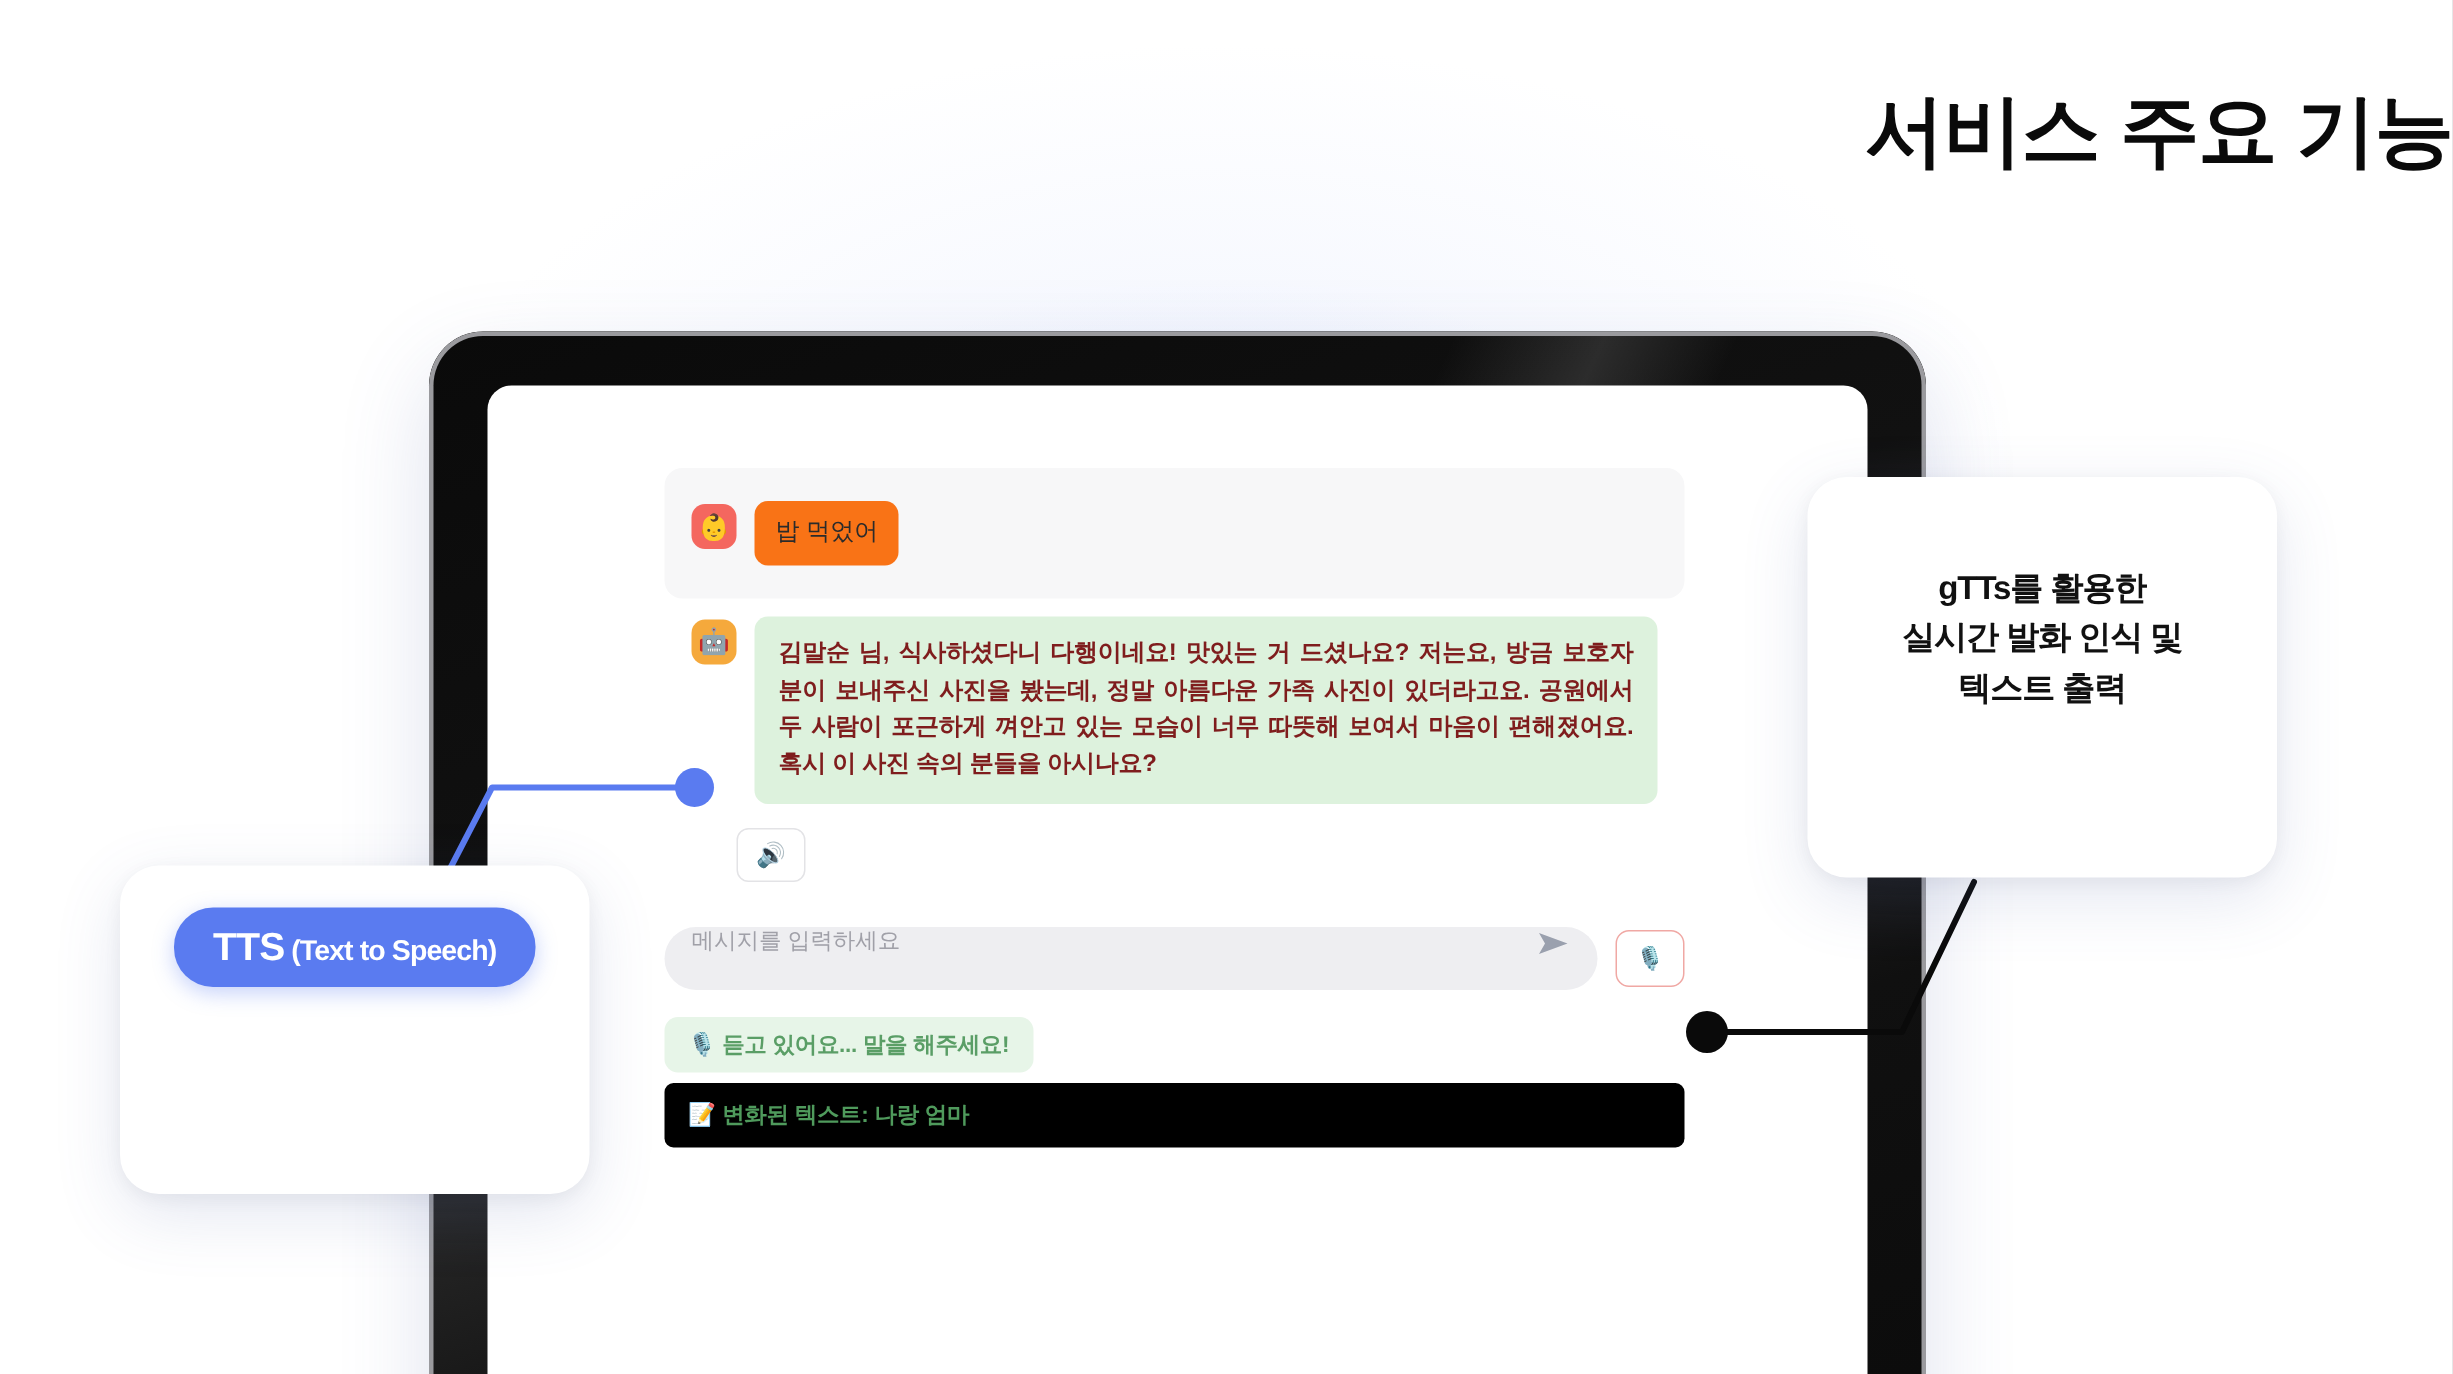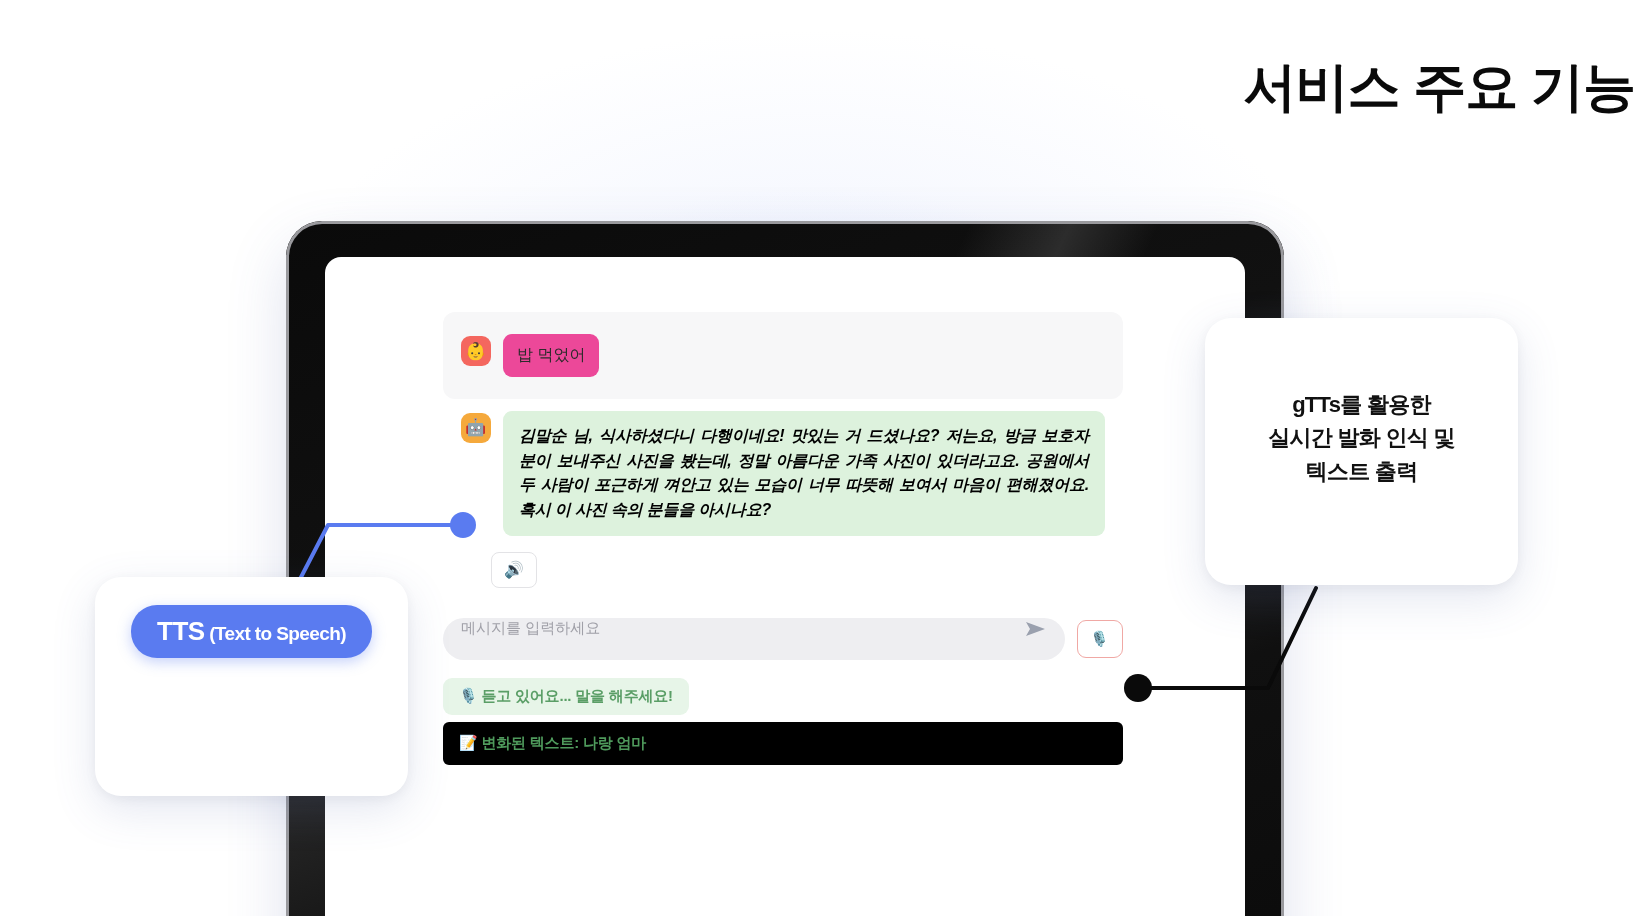--- a/index.html
+++ b/index.html
@@ -121,33 +121,32 @@
   .avatar.bot-av  { background: #f5a93c; }
 
   .bubble {
     border-radius: 9px;
     padding: 9px 14px;
     font-size: 16px;
     line-height: 1.55;
     color: #2b2b2b;
   }
   .bubble.user-bub {
-    background: #ec4899;
+    background: #f97316;
     font-weight: 500;
   }
   .bubble.bot-bub {
     background: #ddf2dd;
-    color: #000000;
+    color: #7f1d1d;
     font-weight: 600;
     padding: 13px 16px;
     width: 100%;
     box-sizing: border-box;
     text-align: justify;
     letter-spacing: -0.2px;
-    font-style: italic;
   }
 
   .speaker-btn {
     margin: 16px 0 0 48px;
     width: 44px;
     height: 34px;
     border: 1px solid #e3e3e6;
     border-radius: 8px;
     background: #ffffff;
     display: flex;
@@ -232,21 +231,21 @@
   
   .callout {
     position: absolute;
     background: #ffffff;
     border-radius: 26px;
     box-shadow: 0 14px 44px rgba(90,105,170,0.16), 0 3px 12px rgba(0,0,0,0.05);
     text-align: center;
     box-sizing: border-box;
   }
   .callout-tts {
-    left: 95px;
+    left: 80px;
     top: 577px;
     width: 313px;
     height: 219px;
     padding: 28px 20px;
   }
   .callout-stt {
     left: 1205px;
     top: 318px;
     width: 313px;
     height: 267px;
@@ -272,21 +271,21 @@
     letter-spacing: -0.6px;
   }
   .callout-body {
     margin-top: 24px;
     font-size: 22px;
     font-weight: 700;
     line-height: 1.52;
     color: #111111;
     letter-spacing: -0.7px;
   }
-  .callout-stt .callout-body { margin-top: 42px; }
+  .callout-stt .callout-body { margin-top: 29px; }
 
   
   .connector-svg {
     position: absolute;
     left: 0; top: 0;
     width: 1635px;
     height: 916px;
     pointer-events: none;
   }
 </style>

